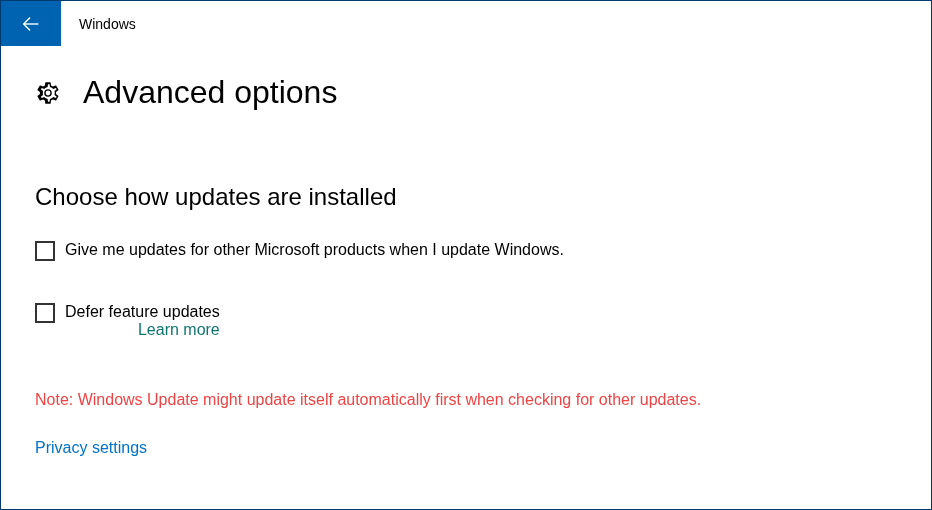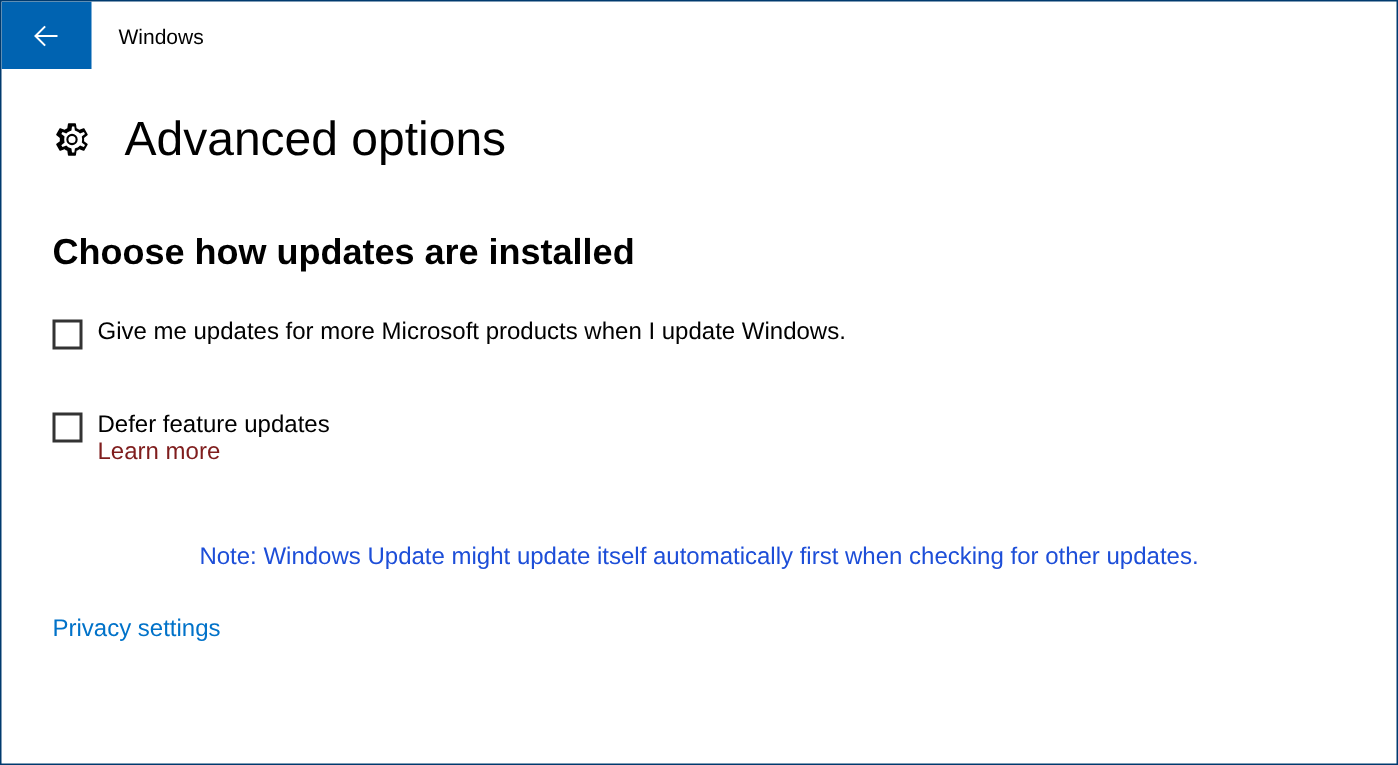--- a/index.html
+++ b/index.html
@@ -41,40 +41,40 @@
       font-size: 14px;
       color: #000;
       padding-left: 18px;
     }
     .content {
       padding: 28px 34px;
     }
     .page-heading {
       display: flex;
       align-items: center;
-      margin-bottom: 44px;
+      margin-bottom: 72px;
     }
     .gear-icon {
       width: 26px;
       height: 26px;
       margin-right: 22px;
     }
     .gear-icon svg {
       width: 26px;
       height: 26px;
       fill: #000;
     }
     .page-title {
       font-size: 32px;
       font-weight: 350;
       color: #000;
     }
     .section-title {
       font-size: 24px;
-      font-weight: 700;
+      font-weight: 400;
       margin-bottom: 30px;
     }
     .checkbox-row {
       display: flex;
       align-items: flex-start;
       margin-bottom: 24px;
     }
     .checkbox {
       width: 20px;
       height: 20px;
@@ -86,33 +86,33 @@
     .checkbox-content {
       display: flex;
       flex-direction: column;
     }
     .checkbox-label {
       font-size: 16px;
       color: #000;
     }
     .link {
       font-size: 16px;
-      color: #7f1d1d;
+      color: #0f766e;
       cursor: pointer;
       text-decoration: none;
+      text-align: right;
     }
     .checkbox-group2 {
       margin-top: 42px;
     }
     .note {
       font-size: 16px;
-      color: #1d4ed8;
+      color: #ef4444;
       margin-top: 52px;
       margin-bottom: 30px;
-      text-align: center;
     }
     .privacy-link {
       font-size: 16px;
       color: #0072c9;
       cursor: pointer;
       text-align: right;
     }
   </style>
 </head>
 <body>
@@ -136,21 +136,21 @@
       </svg>
     </span>
     <h1 class="page-title">Advanced options</h1>
   </div>
 
   <h2 class="section-title">Choose how updates are installed</h2>
 
   <div class="checkbox-row">
     <div class="checkbox"></div>
     <div class="checkbox-content">
-      <span class="checkbox-label">Give me updates for more Microsoft products when I update Windows.</span>
+      <span class="checkbox-label">Give me updates for other Microsoft products when I update Windows.</span>
     </div>
   </div>
 
   <div class="checkbox-row checkbox-group2">
     <div class="checkbox"></div>
     <div class="checkbox-content">
       <span class="checkbox-label">Defer feature updates</span>
       <a class="link">Learn more</a>
     </div>
   </div>

